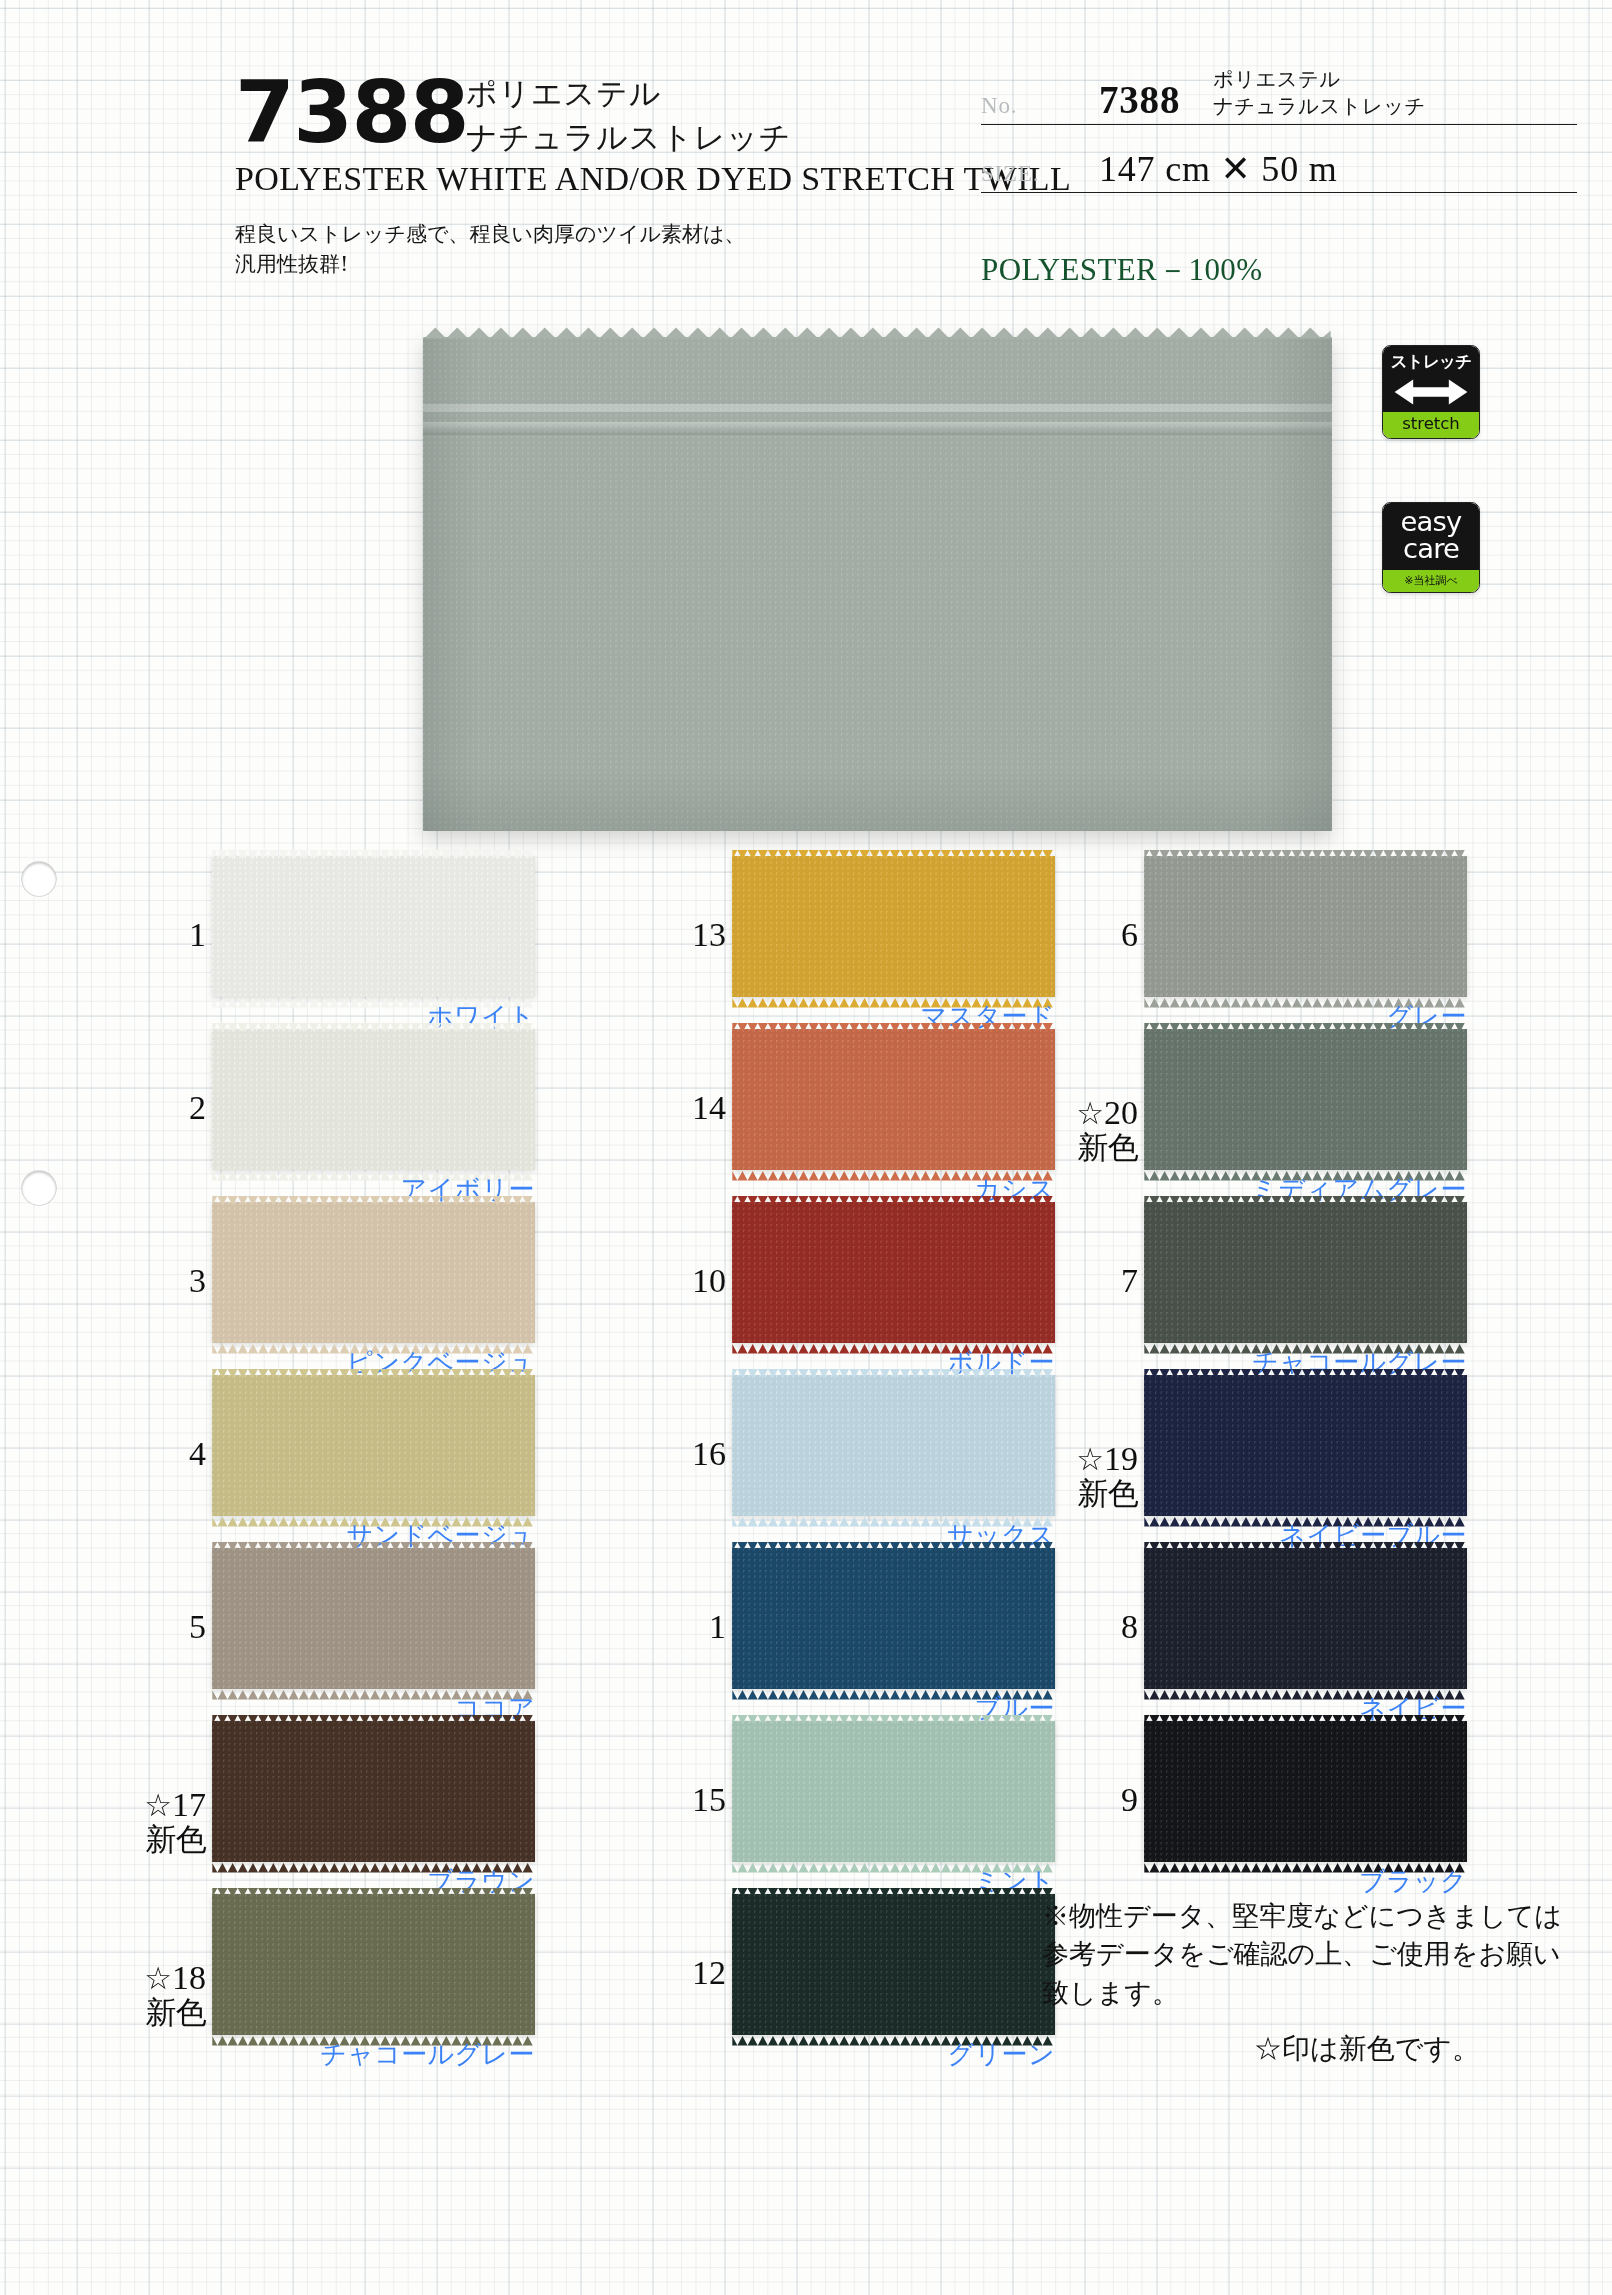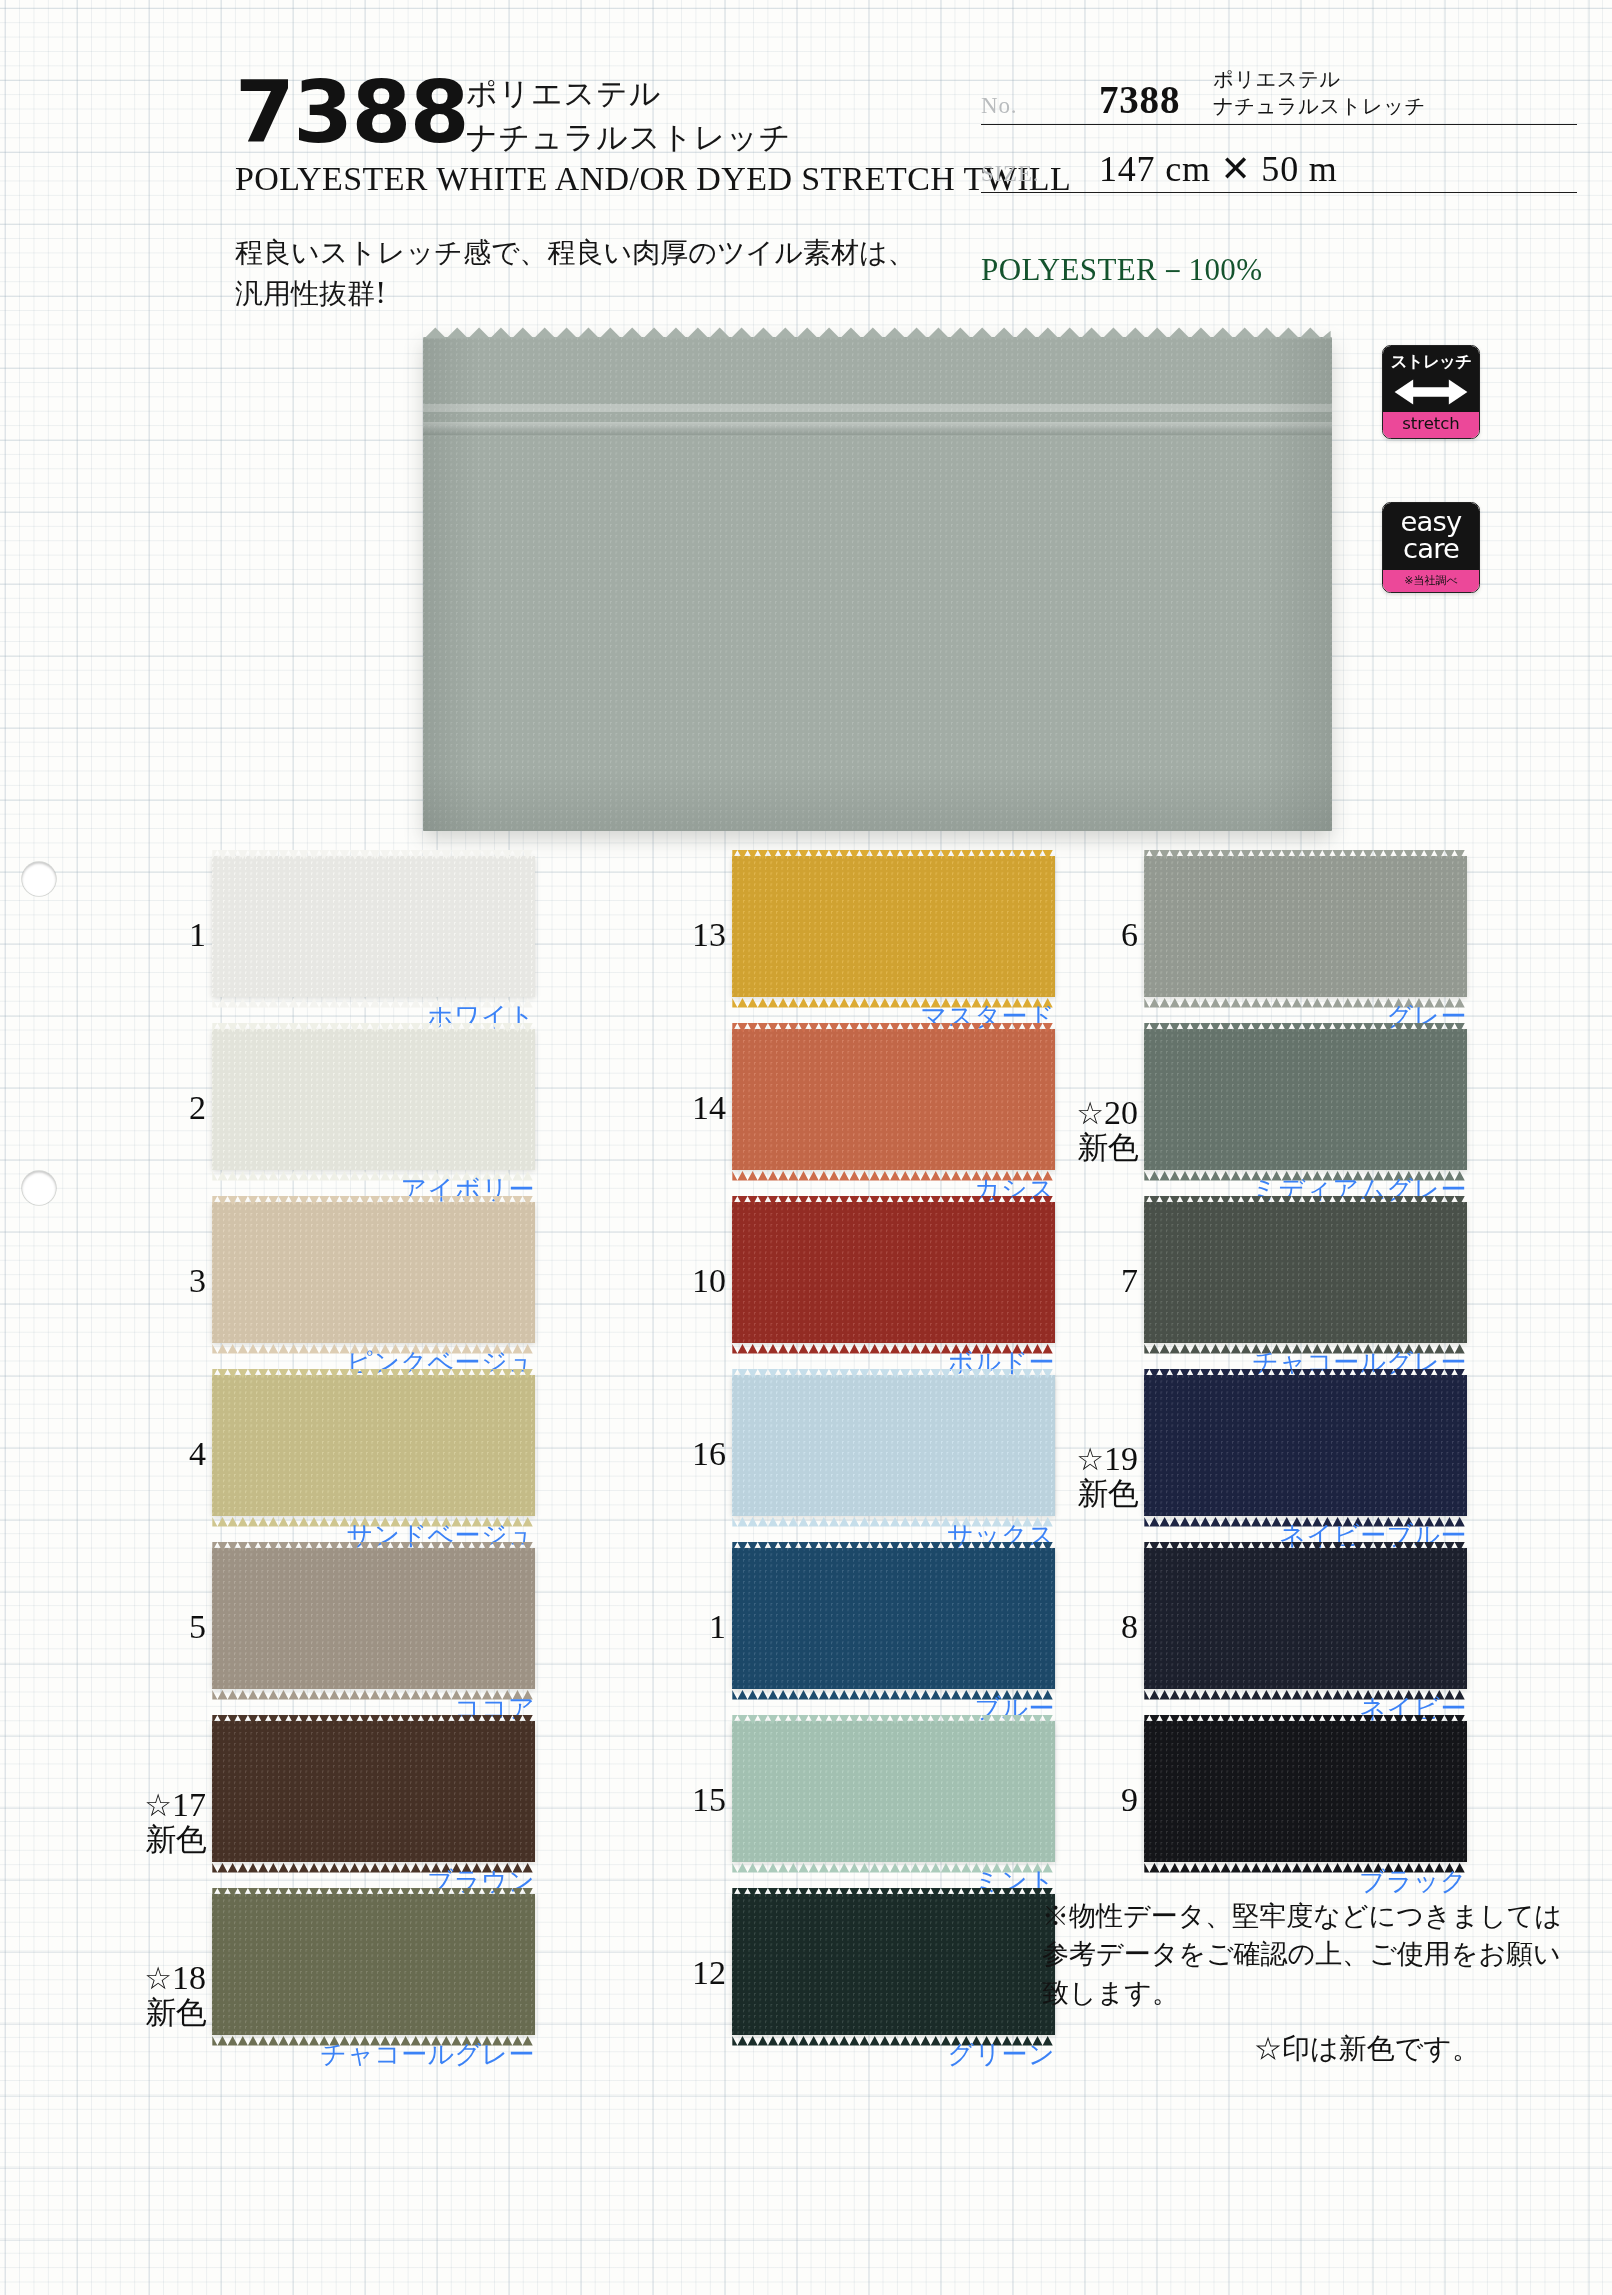--- a/index.html
+++ b/index.html
@@ -50,22 +50,22 @@
     font-family:"DejaVu Sans",sans-serif;
     letter-spacing:0.8px;
   }
   #eng-title{
     position:absolute;left:235px;top:160px;
     font-size:34px;letter-spacing:0.4px;color:#141414;
     font-family:"Liberation Serif",serif;
     white-space:nowrap;
   }
   #desc{
-    position:absolute;left:235px;top:233px;
-    font-size:28px;line-height:1.45;color:#161616;
+    position:absolute;left:235px;top:219px;
+    font-size:21px;line-height:1.45;color:#161616;
     font-family:"DejaVu Serif",serif;
   }
 
   
   #spec{
     position:absolute;left:981px;top:66px;width:596px;
   }
   .spec-row{
     position:relative;height:58px;
     border-bottom:1.3px solid #1d1d1d;
@@ -170,21 +170,21 @@
     background:#141414;color:#fff;text-align:center;
     border-radius:7px 7px 0 0;
   }
   #stretch-jp{
     font-family:"DejaVu Sans",sans-serif;
     font-size:16.5px;font-weight:bold;padding:4.7px 0 0 0;letter-spacing:-0.8px;
   }
   #stretch-arrow{height:39px;position:relative;}
   #stretch-arrow svg{position:absolute;left:50%;top:50%;transform:translate(-50%,-50%);}
   .badge-white{
-    background:#ec4899;text-align:center;color:#111;
+    background:#84cc16;text-align:center;color:#111;
     font-family:"DejaVu Sans",sans-serif;
   }
   #stretch-en{font-size:16.5px;padding:2.4px 0 4.7px;}
   #ec-top{padding:6.3px 0 7.8px;}
   #ec-line1,#ec-line2{
     font-family:"DejaVu Sans",sans-serif;
     font-size:27.4px;line-height:.96;letter-spacing:-0.8px;
   }
   #ec-note{font-size:11px;padding:3.1px 0 4.7px;}
 

